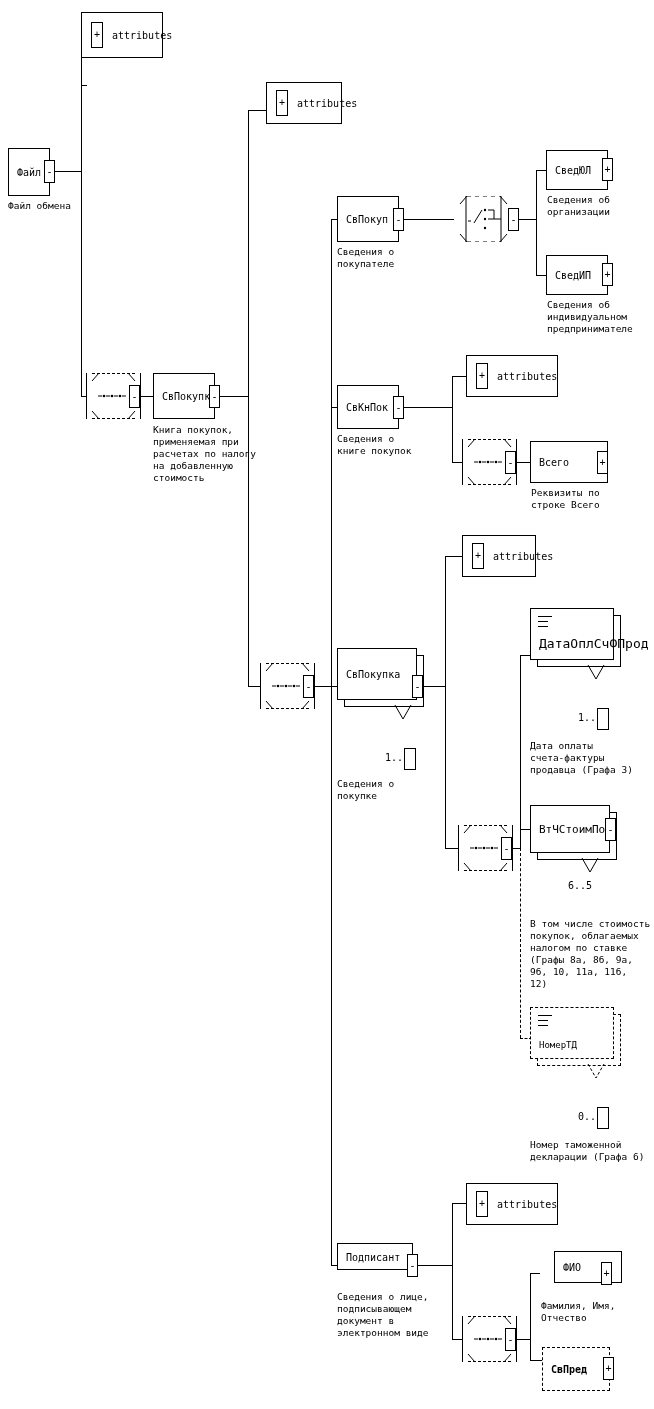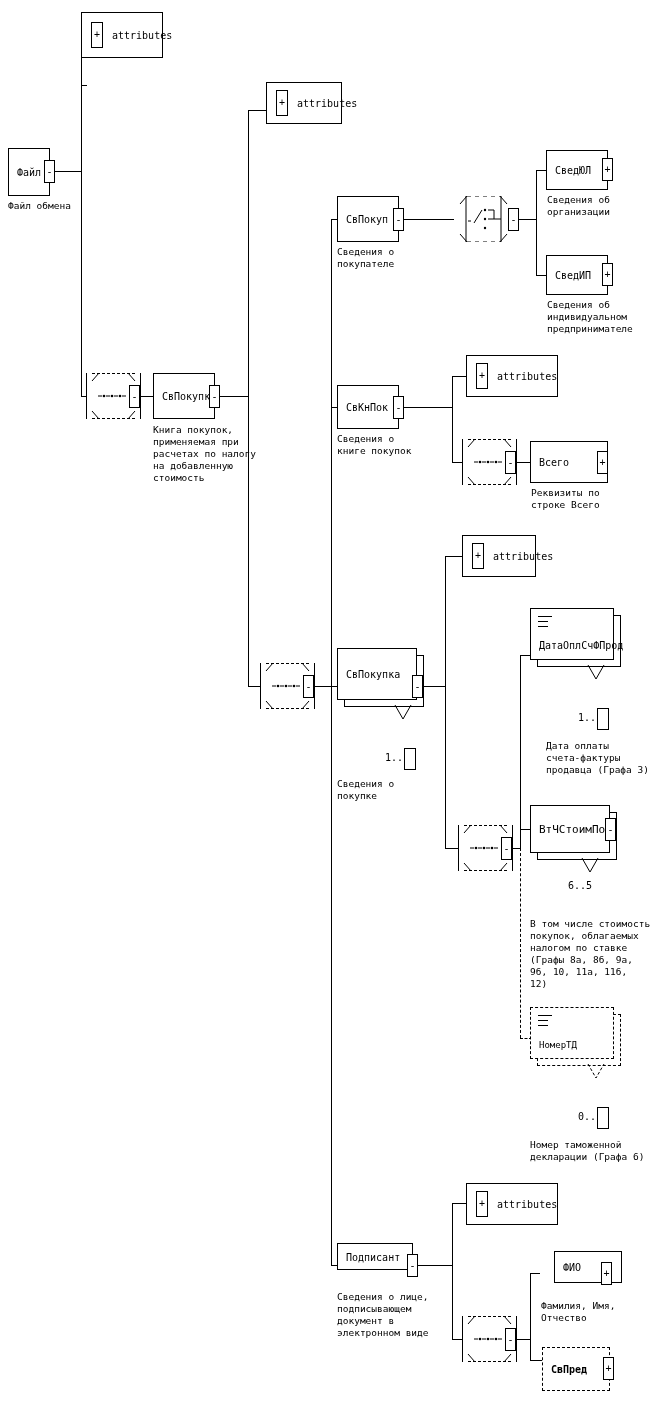--- a/index.html
+++ b/index.html
@@ -334,33 +334,33 @@
   <div class="ln hln" style="left:512px;top:848px;width:8px;"></div>
 
   <div class="ln vln" style="left:520px;top:655px;height:193px;"></div>
   <div class="ln vln dash-seg" style="left:520px;top:848px;height:190px;width:0;border-left:1px dashed #000;background:none;"></div>
   <div class="ln hln" style="left:520px;top:655px;width:10px;"></div>
   <div class="ln hln" style="left:520px;top:829px;width:10px;"></div>
   <div class="ln hln" style="left:520px;top:1038px;width:12px;border-top:1px dashed #000;background:none;height:0;"></div>
 
   <div class="stackA" style="left:537px;top:615px;width:84px;height:52px;"></div>
   <div class="ebox" style="left:530px;top:608px;width:84px;height:52px;">
-    <span class="lbl" style="top:auto;bottom:8px;transform:none;font-size:10px;">ДатаОплСчФПрод</span>
+    <span class="lbl" style="top:auto;bottom:8px;transform:none;font-size:13px;">ДатаОплСчФПрод</span>
     <span class="tlines">
       <i style="width:14px;"></i>
         <i style="width:10px;"></i>
         <i style="width:10px;"></i>
     </span>
   </div>
   <svg class="caret" width="40" height="30" style="left:578px;top:665px;">
     <path d="M10,0 L18,14 L26,0" stroke="#000" fill="none" stroke-width="1"></path>
   </svg>
   <span class="card" style="left:578px;top:712px;">1..</span>
   <div class="cardbox" style="left:597px;top:708px;"></div>
-  <div class="cap" style="left:530px;top:740px;margin-left:16px;">Дата оплаты
+  <div class="cap" style="left:530px;top:740px;">Дата оплаты
 счета-фактуры
 продавца (Графа 3)</div>
 
   <div class="stackA" style="left:537px;top:812px;width:80px;height:48px;"></div>
   <div class="ebox" style="left:530px;top:805px;width:80px;height:48px;">
     <span class="lbl" style="font-size:11px;">ВтЧСтоимПок</span>
   </div>
   <div class="knob" style="left:605px;top:818px;">-</div>
   <svg class="caret" width="40" height="30" style="left:572px;top:858px;">
     <path d="M10,0 L18,14 L26,0" stroke="#000" fill="none" stroke-width="1"></path>

